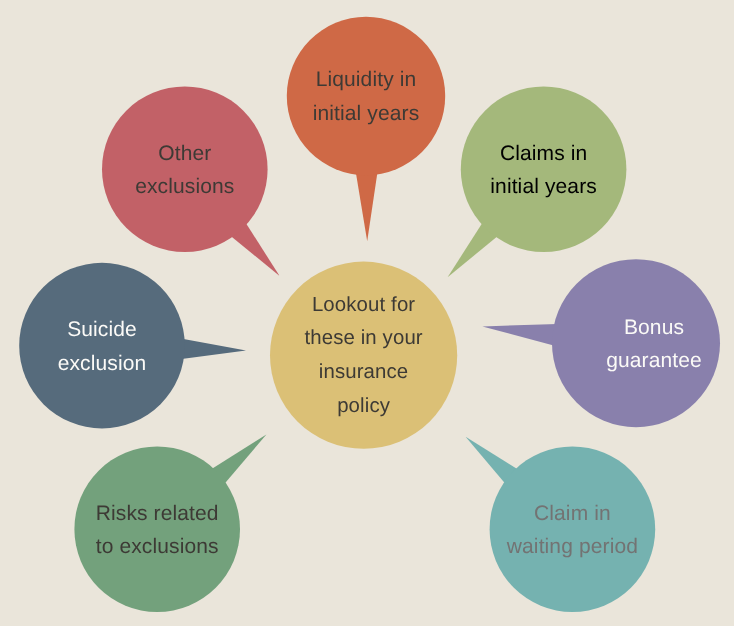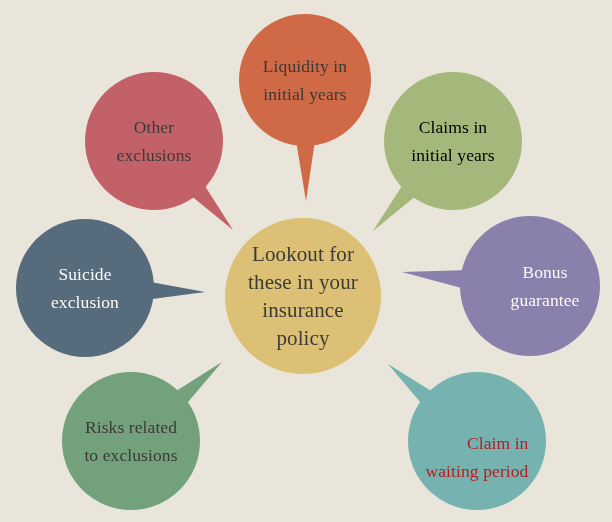--- a/index.html
+++ b/index.html
@@ -22,24 +22,23 @@
     position: absolute;
     display: flex;
     align-items: center;
     justify-content: center;
     text-align: center;
     white-space: pre-line;
     font-size: 17.5px;
     line-height: 28px;
     letter-spacing: 0.1px;
     pointer-events: none;
-    font-family: Liberation Serif, serif;
   }
   .center-label {
-    font-size: 21px;
+    font-size: 17px;
     line-height: 28px;
   }
 </style>
 </head>
 <body style="background-color: rgb(234, 229, 218);">
 
 <div class="canvas" style="background-color: rgb(234, 229, 218);">
 
   <svg width="612" height="522" viewBox="0 0 612 522" aria-hidden="true">
 
@@ -83,21 +82,21 @@
 
   <div class="bubble-label" style="left: 230px; top: 45px; width: 150px; height: 70px; color: rgb(61, 58, 53);">Liquidity in
 initial years</div>
 
   <div class="bubble-label" style="left: 378px; top: 106px; width: 150px; height: 70px; color: #000000;">Claims in
 initial years</div>
 
   <div class="bubble-label" style="left: 470px; top: 251px; width: 150px; height: 70px; color: rgb(251, 250, 247);">Bonus
 guarantee</div>
 
-  <div class="bubble-label" style="left: 402px; top: 422px; width: 150px; height: 70px; color: #b91c1c; text-align: right;">Claim in
+  <div class="bubble-label" style="left: 402px; top: 406px; width: 150px; height: 70px; color: #737373;">Claim in
 waiting period</div>
 
   <div class="bubble-label" style="left: 56px; top: 406px; width: 150px; height: 70px; color: rgb(61, 58, 53);">Risks related
 to exclusions</div>
 
   <div class="bubble-label" style="left: 79px; top: 106px; width: 150px; height: 70px; color: rgb(61, 58, 53);">Other
 exclusions</div>
 
   <div class="bubble-label" style="left: 10px; top: 253px; width: 150px; height: 70px; color: rgb(251, 250, 247);">Suicide
 exclusion</div>

